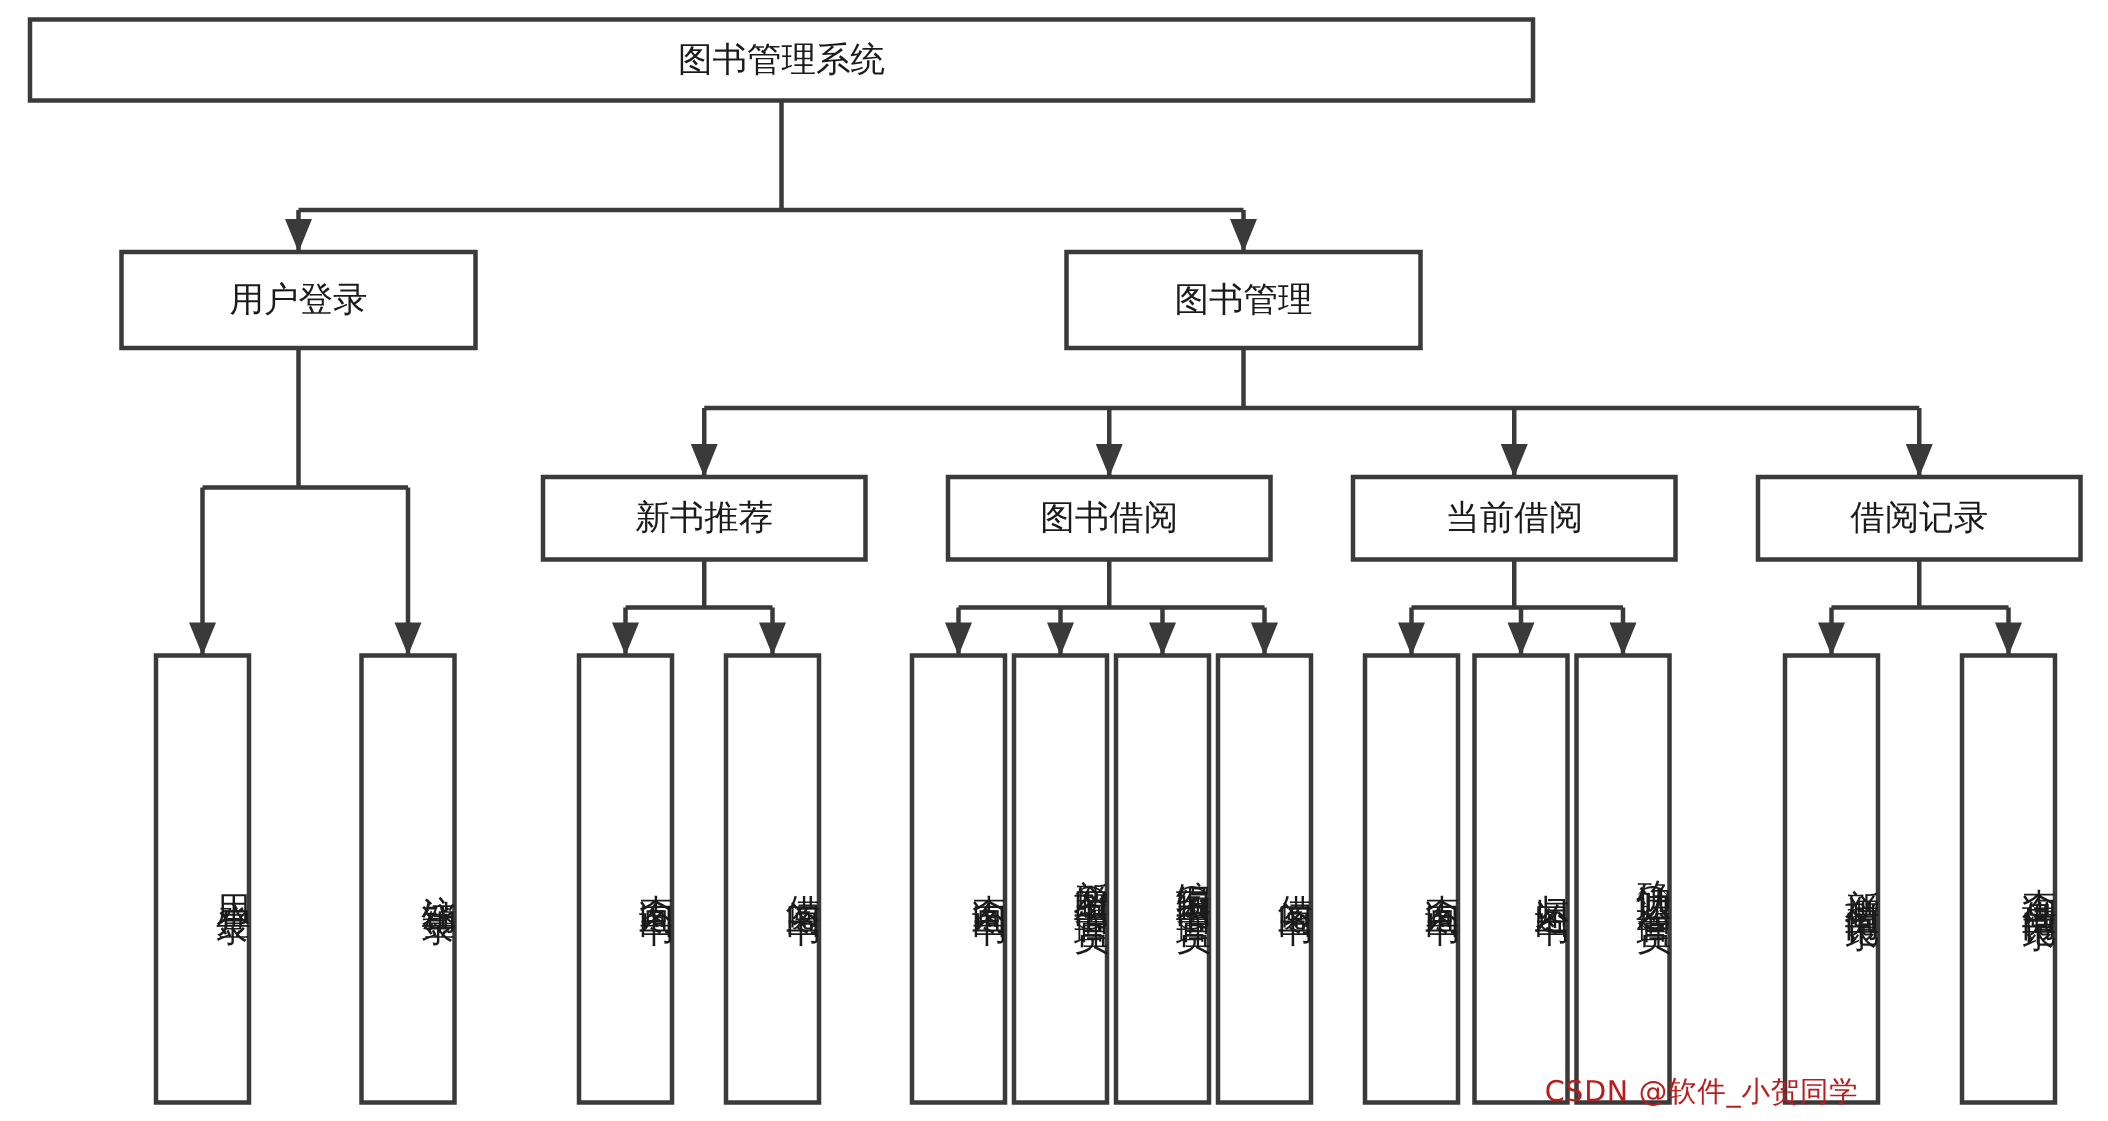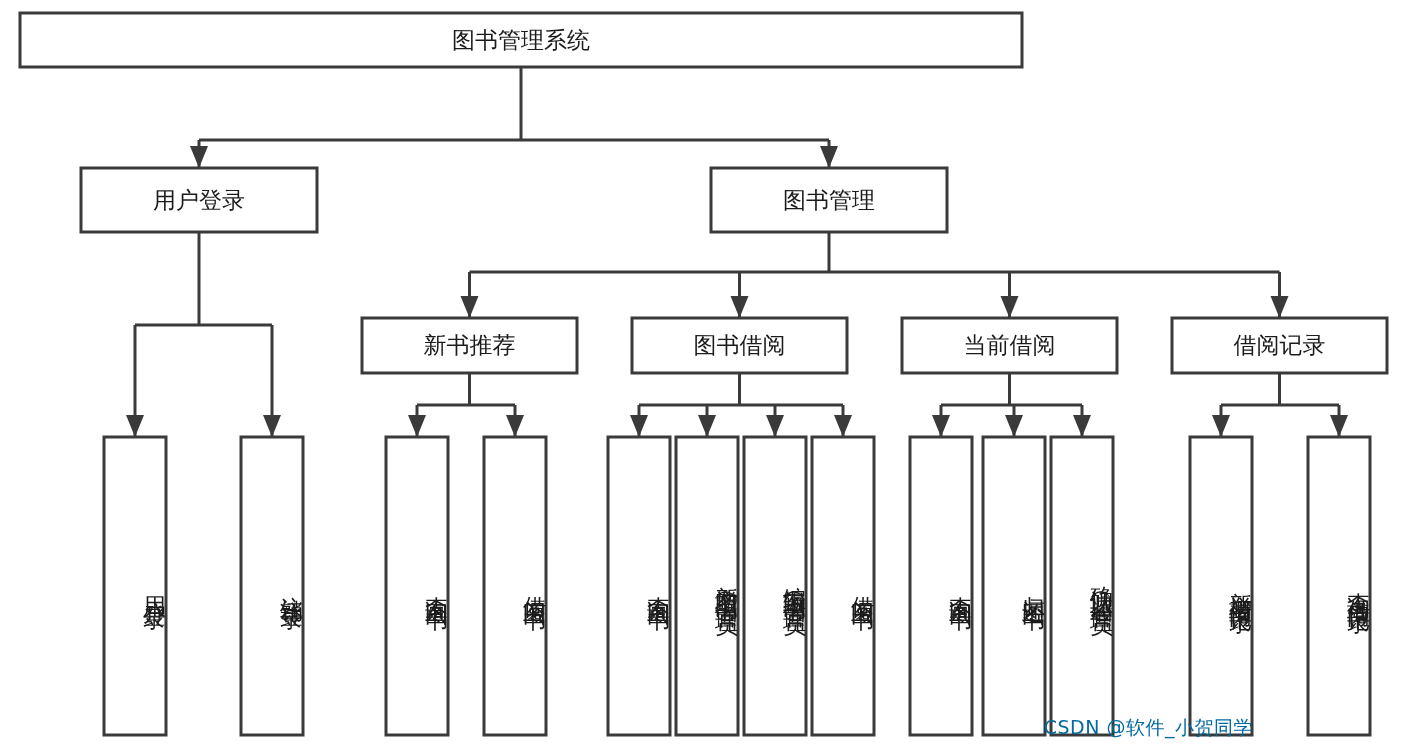--- a/index.html
+++ b/index.html
@@ -61,25 +61,25 @@
     color: #1b1b1b;
     text-align: center;
     white-space: nowrap;
     pointer-events: none;
     display: flex;
     align-items: flex-start;
     justify-content: center;
   }
   .watermark {
     position: absolute;
-    right: 14px;
+    right: 28px;
     bottom: 6px;
     font-family: "DejaVu Sans", "Liberation Sans", sans-serif;
     font-size: 19px;
-    color: #0369a1;
+    color: #b91c1c;
     letter-spacing: 0.5px;
     white-space: nowrap;
   }
 </style>
 </head>
 <body>
 
 <div id="diagram-root">
 
   <svg id="flowchart" viewBox="0 0 1405 747">

